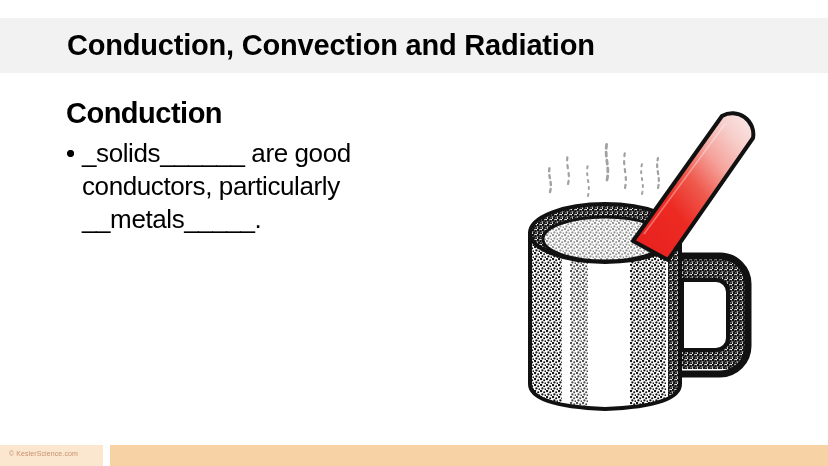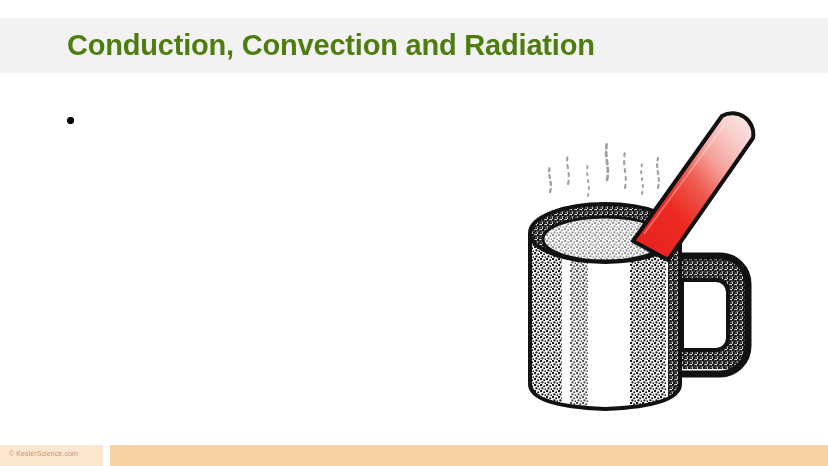--- a/index.html
+++ b/index.html
@@ -29,21 +29,21 @@
     height: 55px;
     background: #f2f2f2;
   }
   .slide-title {
     position: absolute;
     left: 67px;
     top: 29px;
     font-size: 29px;
     font-weight: bold;
     letter-spacing: -0.2px;
-    color: #4d7c0f;
+    color: #000000;
     white-space: nowrap;
     font-family: "Liberation Sans", sans-serif;
   }
 
   
   .body-col {
     position: absolute;
     left: 66px;
     top: 98px;
     width: 420px;
@@ -118,27 +118,29 @@
 </style>
 </head>
 <body>
 
 <div class="slide">
 
   <div class="header-band"></div>
   <div class="slide-title">Conduction, Convection and Radiation</div>
 
   <div class="body-col">
+    <div class="section-heading">Conduction</div>
 
     <ul class="bullet-list">
       <li class="bullet-item">
         <span class="dot">•</span>
       </li>
       <li class="bullet-item">
         <span class="dot">•</span>
+        <span class="bullet-text">_solids______ are good conductors, particularly __metals_____.</span>
       </li>
     </ul>
   </div>
 
   <div class="illustration">
     <svg width="300" height="330" viewBox="0 0 300 330" xmlns="http://www.w3.org/2000/svg">
       <defs>
 
         <pattern id="stipple" width="6" height="6" patternUnits="userSpaceOnUse">
           <rect width="6" height="6" fill="#ffffff"></rect>

